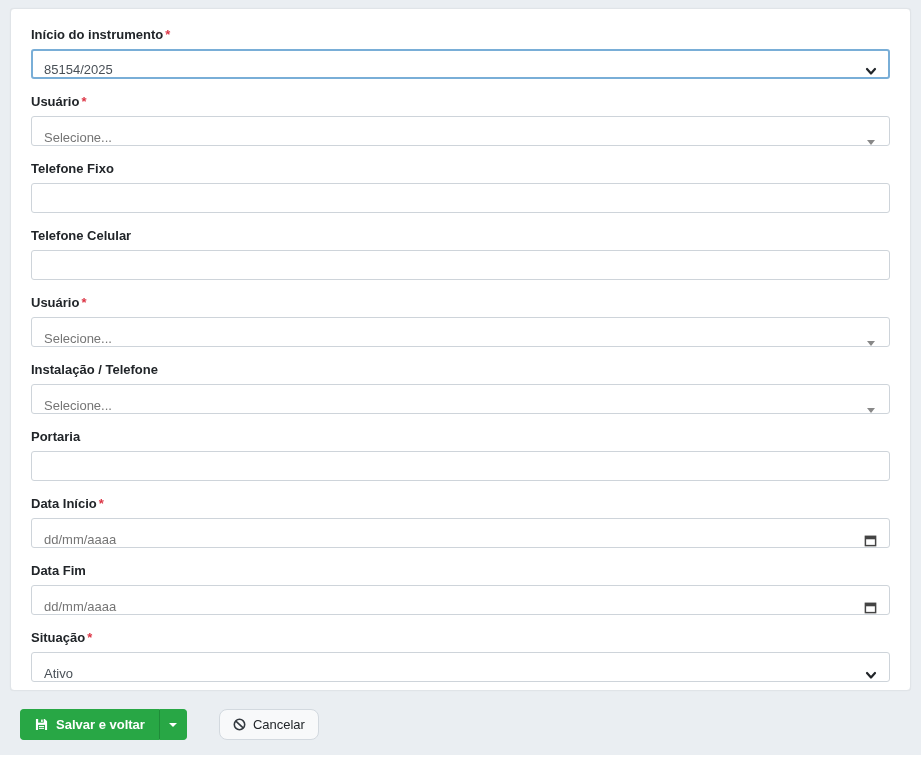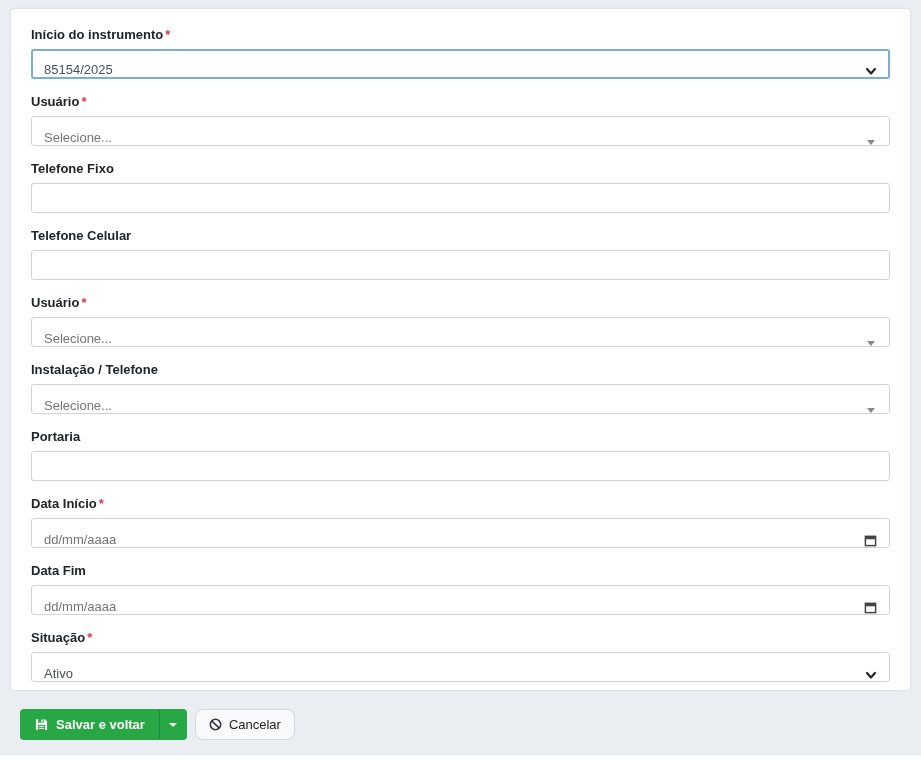--- a/index.html
+++ b/index.html
@@ -62,20 +62,21 @@
     border-left: 4px solid transparent;
     border-right: 4px solid transparent;
     border-top: 5px solid #888888;
     margin-right: 2px;
   }
   .cal-icon { width: 13px; height: 13px; flex: 0 0 auto; }
   .actions {
     display: flex;
     align-items: flex-start;
     margin: 18px 0 0 10px;
+    gap: 24px;
   }
   .btn-group { display: inline-flex; }
   .btn {
     display: inline-flex;
     align-items: center;
     height: 31px;
     font-family: "Liberation Sans", sans-serif;
     font-size: 13px;
     font-weight: 700;
     cursor: pointer;

